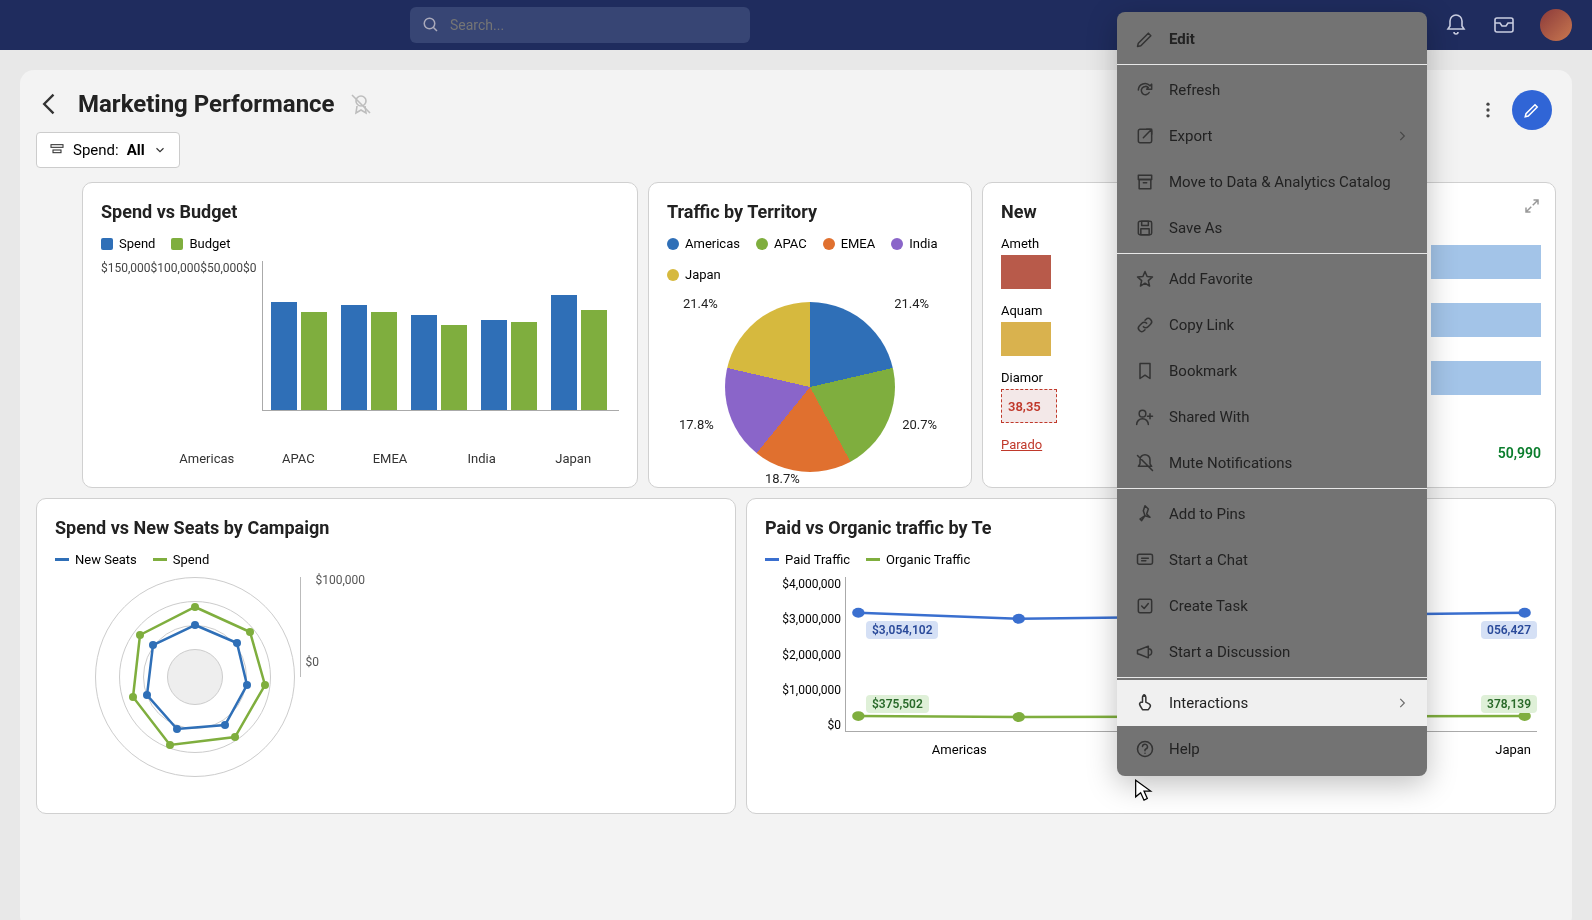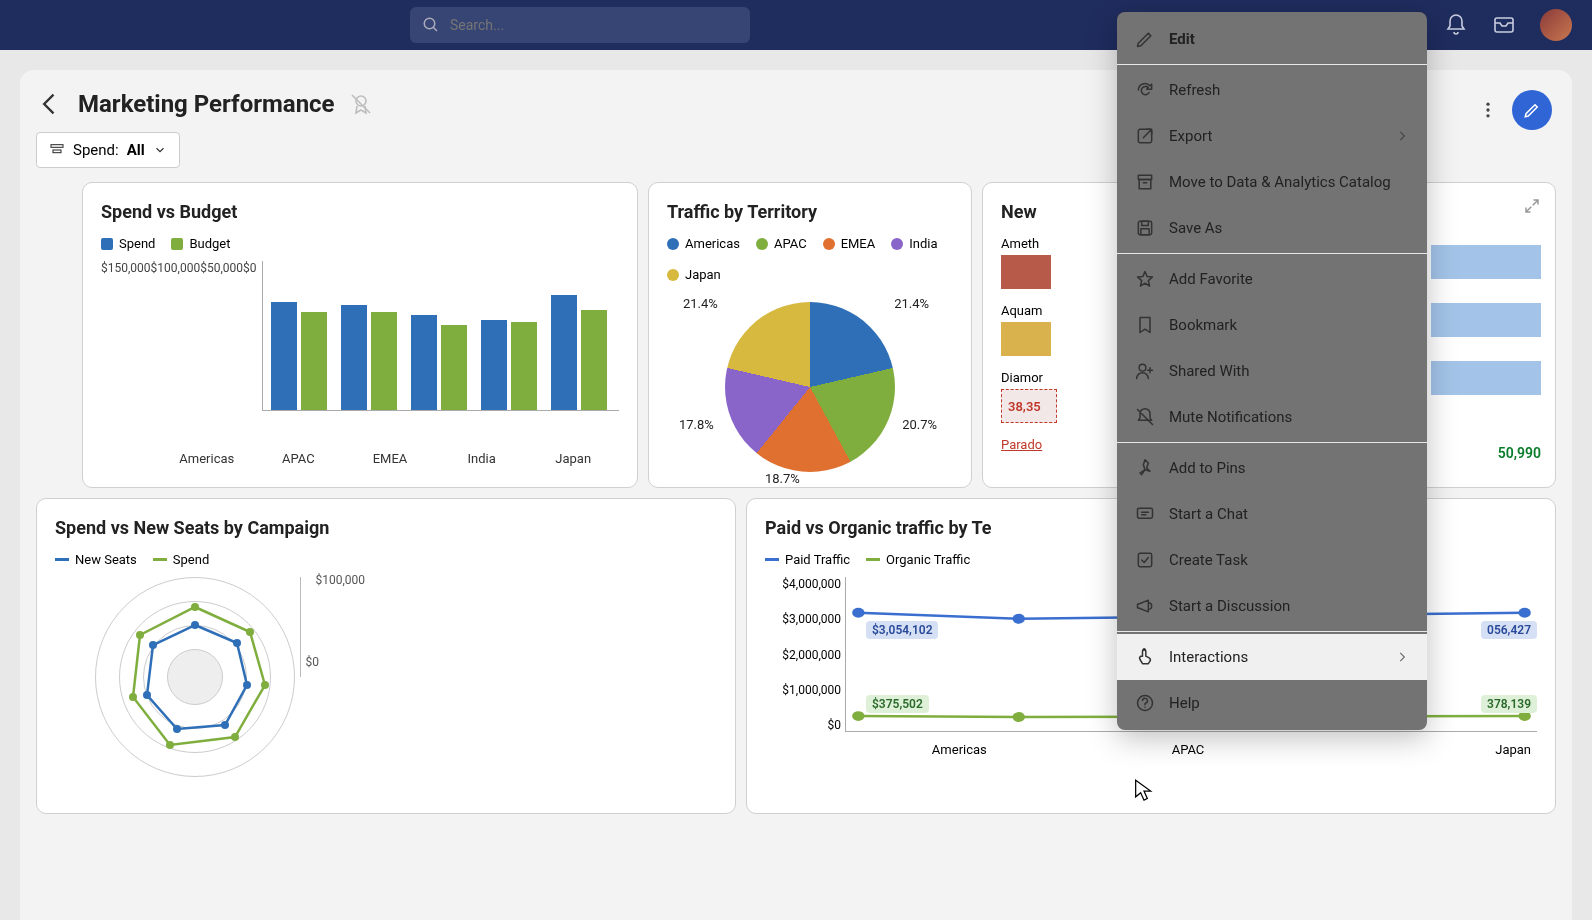--- a/index.html
+++ b/index.html
@@ -401,20 +401,26 @@
     </div>
     <div class="menu-sep"></div>
     <div class="menu-item">
       <span class="menu-icon"><svg viewBox="0 0 24 24" width="20" height="20" fill="none" stroke="#333" stroke-width="1.8" stroke-linecap="round" stroke-linejoin="round">
           <path d="M12 3l2.5 6 6.5.5-5 4.5 1.5 6.5L12 17l-5.5 3.5L8 14 3 9.5 9.5 9z" fill="none"></path>
         </svg></span>
       <span>Add Favorite</span>
     </div>
     <div class="menu-item">
       <span class="menu-icon"><svg viewBox="0 0 24 24" width="20" height="20" fill="none" stroke="#333" stroke-width="1.8" stroke-linecap="round" stroke-linejoin="round">
+          <path d="M10 14a4 4 0 0 0 5.7 0l3-3a4 4 0 0 0-5.7-5.7l-1 1M14 10a4 4 0 0 0-5.7 0l-3 3a4 4 0 0 0 5.7 5.7l1-1" fill="none"></path>
+        </svg></span>
+      <span>Copy Link</span>
+    </div>
+    <div class="menu-item">
+      <span class="menu-icon"><svg viewBox="0 0 24 24" width="20" height="20" fill="none" stroke="#333" stroke-width="1.8" stroke-linecap="round" stroke-linejoin="round">
           <path d="M6 3h12v18l-6-4-6 4z" fill="none"></path>
         </svg></span>
       <span>Bookmark</span>
     </div>
     <div class="menu-item">
       <span class="menu-icon"><svg viewBox="0 0 24 24" width="20" height="20" fill="none" stroke="#333" stroke-width="1.8" stroke-linecap="round" stroke-linejoin="round">
           <circle cx="9" cy="8" r="4" fill="none"></circle>
           <path d="M2 21a7 7 0 0 1 14 0M18 8v6M15 11h6" fill="none"></path>
         </svg></span>
       <span>Shared With</span>

